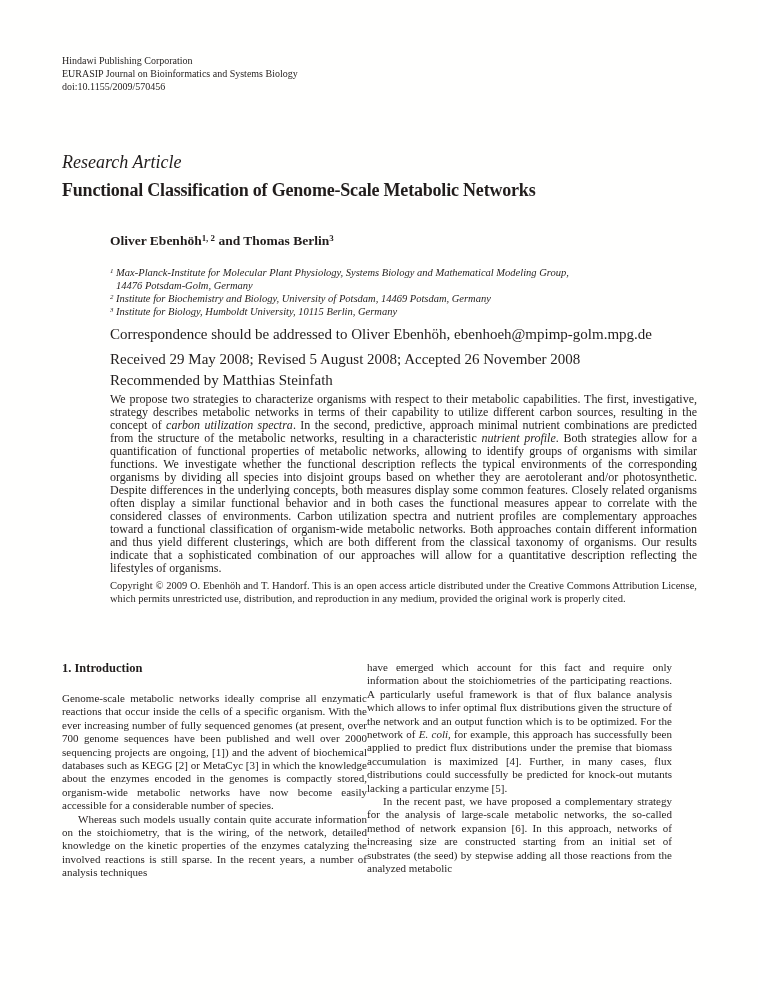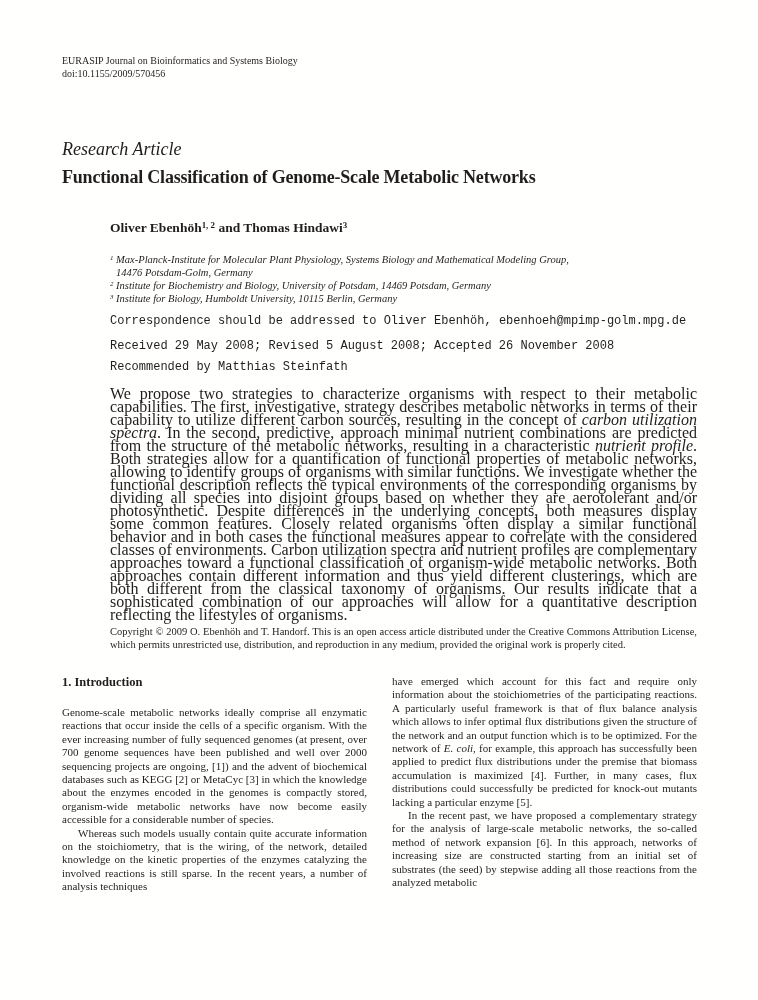--- a/index.html
+++ b/index.html
@@ -17,52 +17,53 @@
   .article-type { margin-top: 58px; font-size: 18px; font-style: italic; line-height: 22px; }
   .article-title { margin-top: 5px; font-size: 18px; font-weight: bold; line-height: 25px; letter-spacing: -0.2px; }
 
   .meta { margin-left: 48px; }
   .authors { margin-top: 30px; font-size: 13.5px; font-weight: bold; line-height: 16px; }
   sup { font-size: 66%; vertical-align: baseline; position: relative; top: -0.45em; line-height: 0; text-align: right; }
 
   .affils { margin-top: 17px; font-size: 10.5px; font-style: italic; line-height: 13px; }
   .affil .wrap-line { padding-left: 6px; font-style: italic; }
 
-  .meta-line { font-size: 12px; line-height: 13px; font-family: Liberation Mono, monospace; }
+  .meta-line { font-size: 15px; line-height: 13px; }
   .correspondence { margin-top: 10px; }
   .received { margin-top: 12px; }
   .recommended { margin-top: 8px; }
 
-  .abstract { margin-top: 13px; font-size: 16px; line-height: 13px; text-align: justify; }
+  .abstract { margin-top: 6px; font-size: 12px; line-height: 13px; text-align: justify; }
   .abstract .it, .body-it { font-style: italic; }
   .copyright { margin-top: 4px; font-size: 10.5px; line-height: 13px; text-align: justify; }
 
-  .columns { margin-top: 24px; display: flex; gap: 25px; }
+  .columns { margin-top: 56px; display: flex; }
   .col { width: 305px; flex: 0 0 305px; }
   .section-heading { font-size: 12.5px; font-weight: bold; line-height: 15px; margin-bottom: 16px; }
   .body-p { font-size: 11px; line-height: 13.4px; text-align: justify; }
   .body-p.indent { text-indent: 16px; }
 </style>
 </head>
 <body>
 
 <div class="page">
 
   <div class="pub-header">
+    <div>Hindawi Publishing Corporation</div>
     <div>EURASIP Journal on Bioinformatics and Systems Biology</div>
     <div>doi:10.1155/2009/570456</div>
   </div>
 
   <div class="article-type">Research Article</div>
   <h1 class="article-title">Functional Classification of Genome-Scale Metabolic Networks</h1>
 
   <div class="meta">
 
     <div class="authors">
-      <span>Oliver Ebenhöh</span><sup>1, 2</sup><span> and </span><span>Thomas Hindawi</span><sup>3</sup>
+      <span>Oliver Ebenhöh</span><sup>1, 2</sup><span> and </span><span>Thomas Berlin</span><sup>3</sup>
     </div>
 
     <div class="affils">
       <div class="affil">
         <div><sup>1</sup> <span>Max-Planck-Institute for Molecular Plant Physiology, Systems Biology and Mathematical Modeling Group,</span></div>
         <div class="wrap-line">14476 Potsdam-Golm, Germany</div>
       </div>
       <div class="affil">
         <div><sup>2</sup> <span>Institute for Biochemistry and Biology, University of Potsdam, 14469 Potsdam, Germany</span></div>
       </div>

